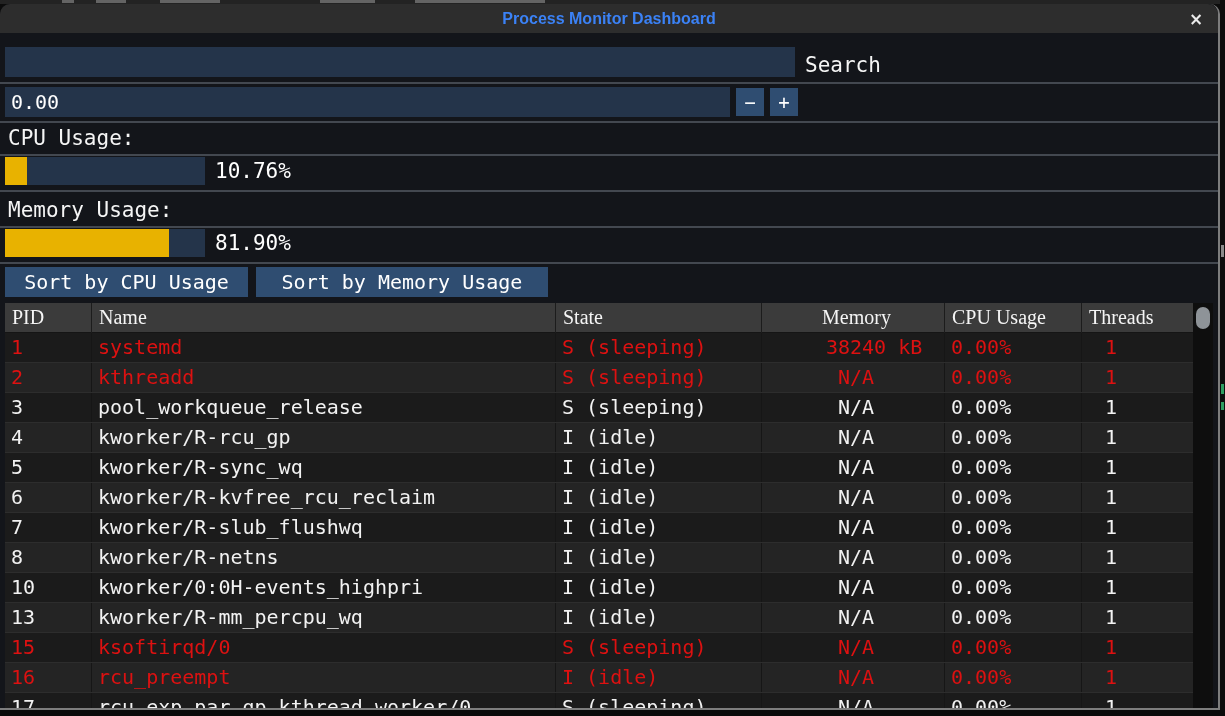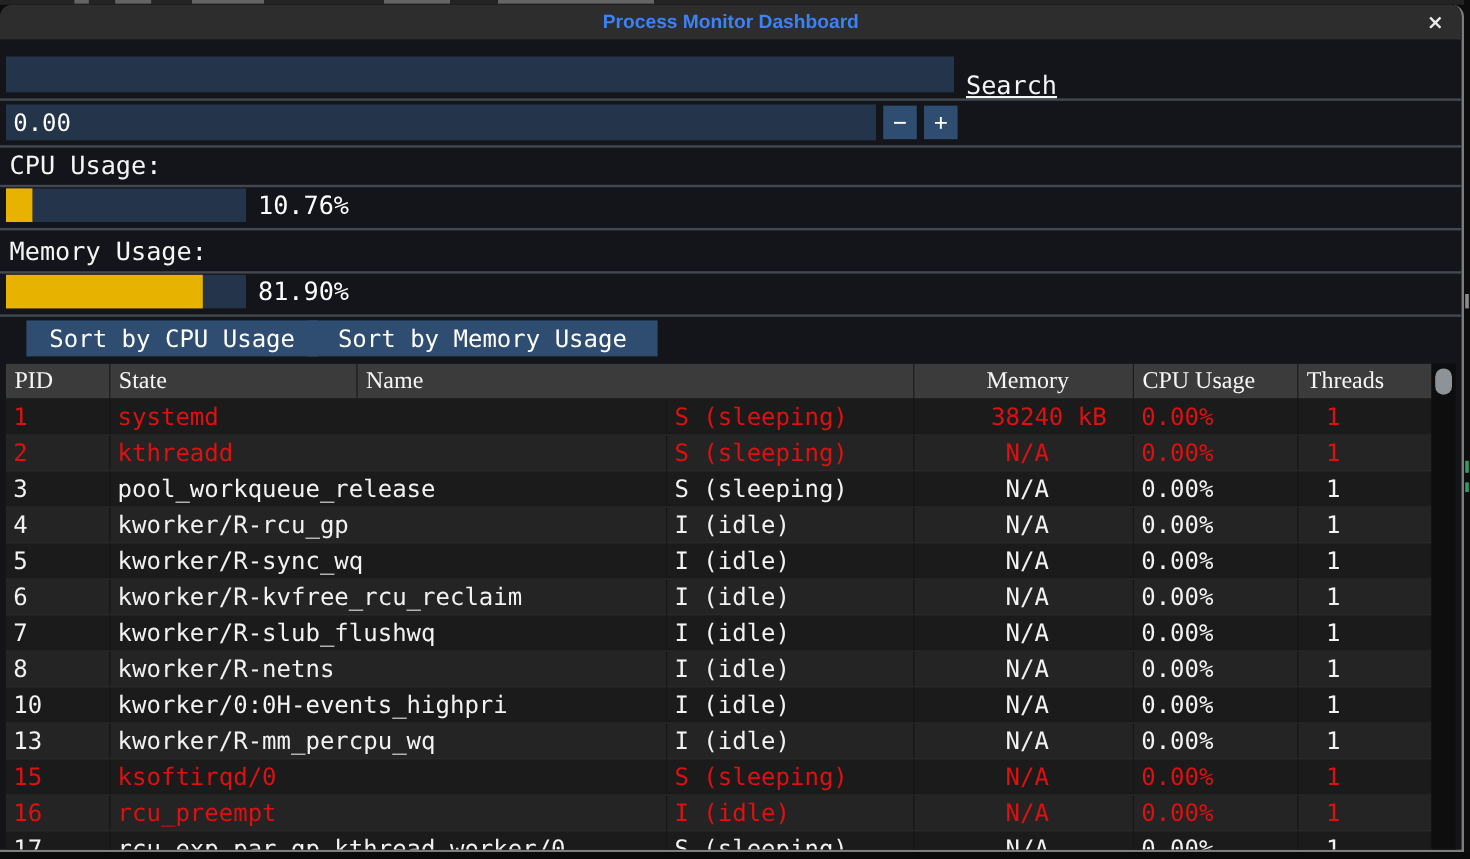--- a/index.html
+++ b/index.html
@@ -92,21 +92,21 @@
   <div class="bottom-sliver"></div>
 
   <div class="window">
 
     <div class="titlebar">
       <span class="title">Process Monitor Dashboard</span>
       <span class="close-btn">×</span>
     </div>
 
     <div class="entry" style="left:5px;top:43px;width:790px;height:30px;"></div>
-    <div class="field-label" style="left:805px;top:52px;text-decoration:underline;">Search</div>
+    <div class="field-label" style="left:805px;top:46px;">Search</div>
 
     <div class="separator" style="top:78px;"></div>
 
     <div class="entry" style="left:5px;top:83px;width:725px;height:30px;">0.00</div>
     <div class="spin-btn" style="left:736px;top:84px;">−</div>
     <div class="spin-btn" style="left:770px;top:84px;">+</div>
 
     <div class="separator" style="top:117px;"></div>
 
     <div class="field-label" style="left:8px;top:119px;">CPU Usage:</div>
@@ -120,28 +120,28 @@
 
     <div class="field-label" style="left:8px;top:191px;">Memory Usage:</div>
     <div class="separator" style="top:222px;"></div>
     <div class="pbar" style="top:225px;">
       <div class="fill" style="width: 81.9%;"></div>
     </div>
     <div class="pbar-text" style="top:225px;">81.90%</div>
 
     <div class="separator" style="top:258px;"></div>
 
-    <div class="sort-btn" style="left:22px;width:243px;">Sort by CPU Usage</div>
+    <div class="sort-btn" style="left:5px;width:243px;">Sort by CPU Usage</div>
     <div class="sort-btn" style="left:256px;width:292px;">Sort by Memory Usage</div>
 
     <div class="table">
       <div class="thead">
         <div class="hcell c0">PID</div>
+        <div class="hcell c1">Name</div>
         <div class="hcell c2">State</div>
-        <div class="hcell c1">Name</div>
         <div class="hcell c3">Memory</div>
         <div class="hcell c4">CPU Usage</div>
         <div class="hcell c5">Threads</div>
       </div>
       <div>
           <div class="trow row-dark row-red">
         <div class="cell c0">1</div>
         <div class="cell c1">systemd</div>
         <div class="cell c2">S (sleeping)</div>
         <div class="cell c3">   38240 kB</div>

